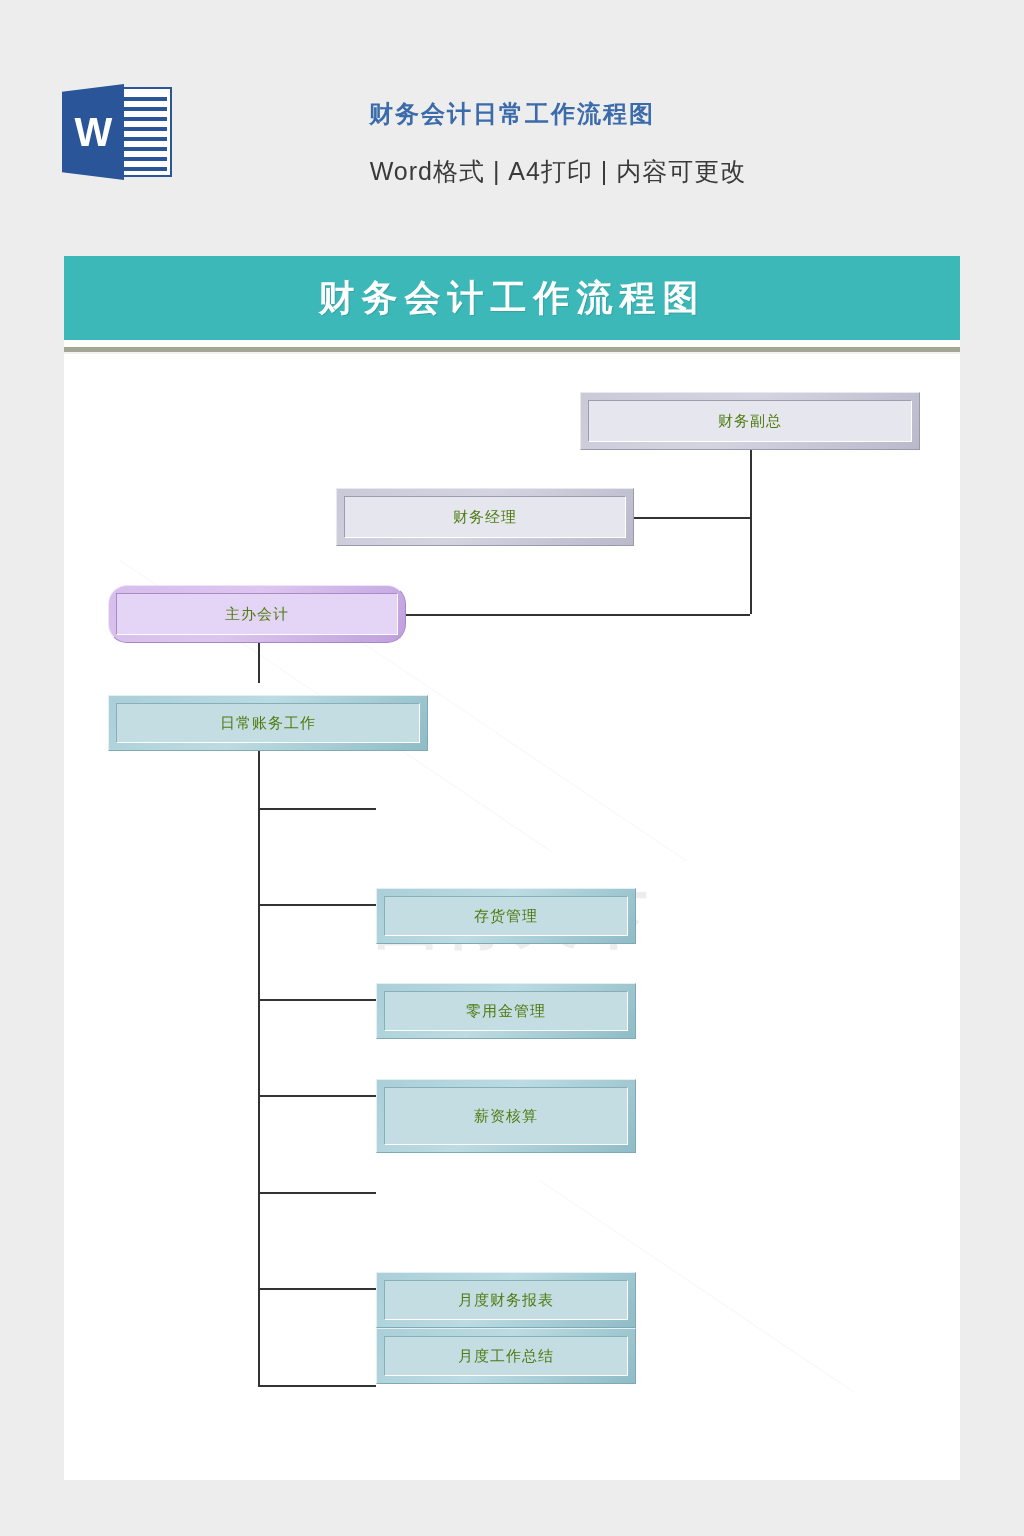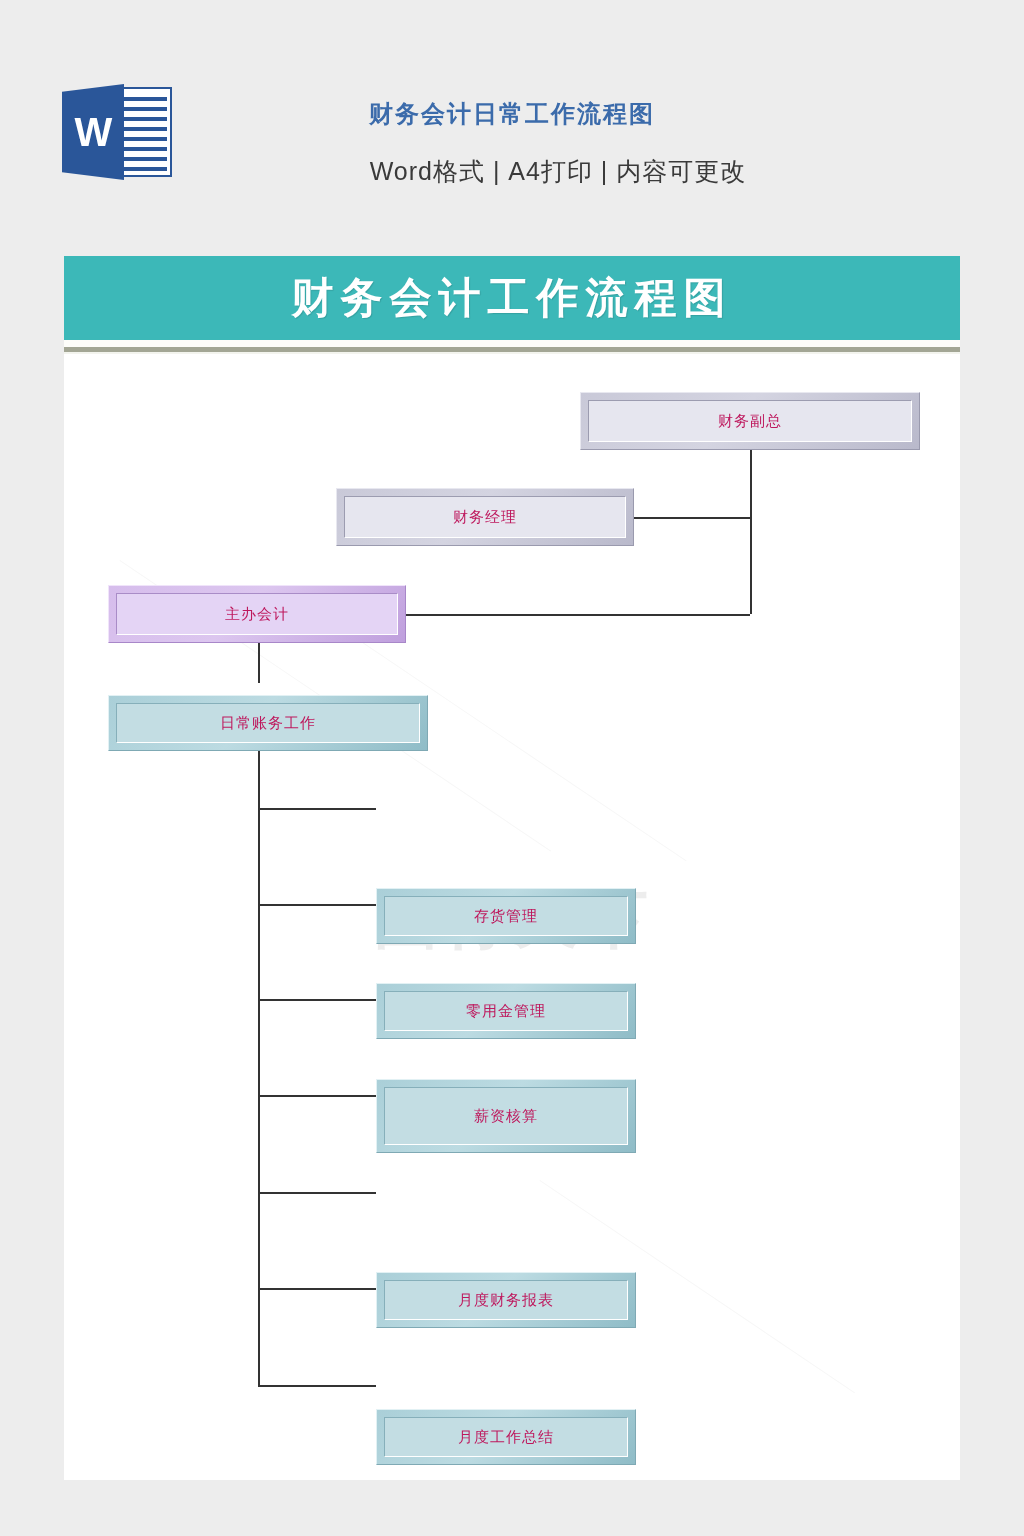--- a/index.html
+++ b/index.html
@@ -95,21 +95,21 @@
     left: 0; top: 0;
     width: 896px; height: 84px;
     background: #3cb8b8;
     display: flex;
     align-items: center;
     justify-content: center;
   }
   .banner-title {
     color: #ffffff;
     font-family: "DejaVu Serif", "Liberation Serif", serif;
-    font-size: 42px;
+    font-size: 36px;
     font-weight: bold;
     letter-spacing: 7px;
     text-shadow: 1px 1px 1px rgba(0,0,0,0.12);
   }
   .banner-gap {
     position: absolute;
     left: 0; top: 84px;
     width: 896px; height: 7px;
     background: #fdfdfa;
   }
@@ -163,21 +163,21 @@
 
   
   .node {
     position: absolute;
     box-sizing: border-box;
     display: flex;
     align-items: center;
     justify-content: center;
     font-family: "DejaVu Serif", "Liberation Serif", serif;
     font-size: 15px;
-    color: #be185d;
+    color: #4d7c0f;
     letter-spacing: 1px;
   }
   .node .inner {
     position: absolute;
     left: 7px; top: 7px; right: 7px; bottom: 7px;
     box-sizing: border-box;
     display: flex;
     align-items: center;
     justify-content: center;
   }
@@ -198,20 +198,21 @@
     border-bottom: 1px solid #ffffff;
   }
 
   
   .node.purple {
     background: linear-gradient(135deg, #d6bdec 0%, #dcc6ef 45%, #bf9fdd 100%);
     border-top: 1px solid #f0e4fa;
     border-left: 1px solid #f0e4fa;
     border-right: 1px solid #a887c9;
     border-bottom: 1px solid #a887c9;
+    border-radius: 19px;
   }
   .node.purple .inner {
     background: #e4d4f5;
     border-top: 1px solid #a98cc7;
     border-left: 1px solid #a98cc7;
     border-right: 1px solid #ffffff;
     border-bottom: 1px solid #ffffff;
   }
 
   
@@ -315,19 +316,19 @@
       <div class="node teal" style="left: 312px; top: 811px; width: 260px; height: 74px;">
         <div class="inner">
           <span>薪资核算</span>
         </div>
       </div>
       <div class="node teal" style="left: 312px; top: 1004px; width: 260px; height: 56px;">
         <div class="inner">
           <span>月度财务报表</span>
         </div>
       </div>
-      <div class="node teal" style="left: 312px; top: 1141px; width: 260px; height: 56px;">
+      <div class="node teal" style="left: 312px; top: 1060px; width: 260px; height: 56px;">
         <div class="inner">
           <span>月度工作总结</span>
         </div>
       </div>
     </div>
 </div>
 
 </body></html>

